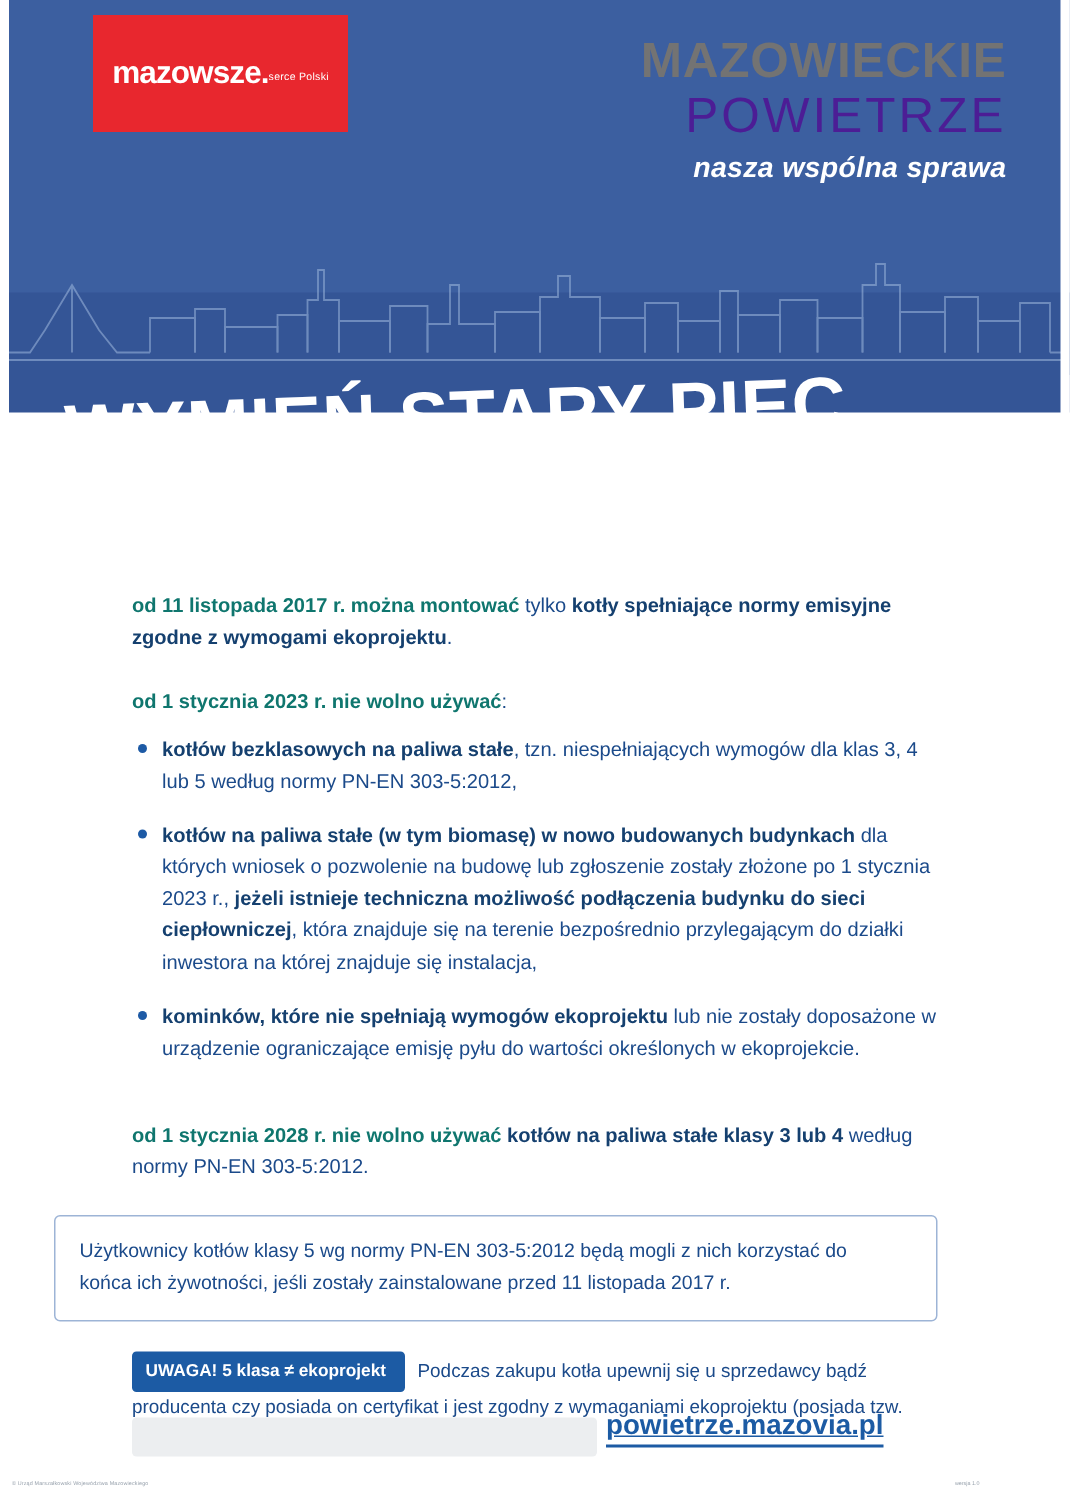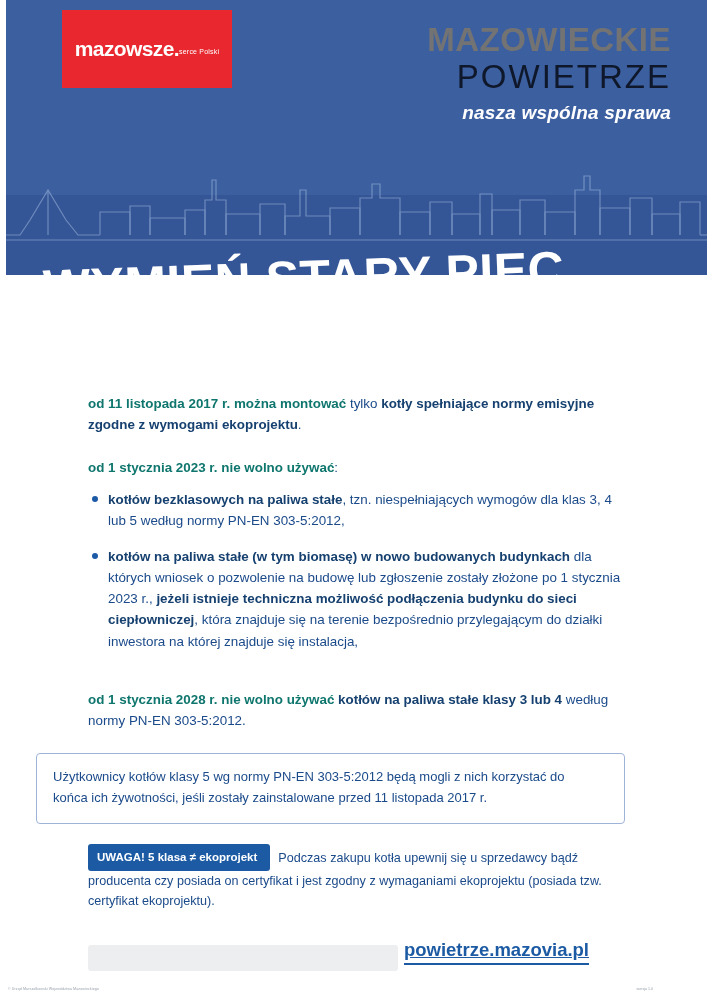--- a/index.html
+++ b/index.html
@@ -86,21 +86,21 @@
     width: 420px;
   }
   .ht-1 {
     color: #737373;
     font-size: 33px;
     font-weight: bold;
     letter-spacing: 0.5px;
     line-height: 1.08;
   }
   .ht-2 {
-    color: #0f172a;
+    color: #4c1d95;
     font-size: 33px;
     letter-spacing: 2px;
     line-height: 1.15;
     font-weight: normal;
   }
   .ht-3 {
     color: #ffffff;
     font-size: 19px;
     font-style: italic;
     font-weight: bold;
@@ -346,20 +346,23 @@
       <span class="blue-bold">od 1 stycznia 2023 r. nie wolno używać</span><span>:</span>
     </p>
 
     <ul class="bullets">
       <li>
         <span class="dark-bold">kotłów bezklasowych na paliwa stałe</span><span>, tzn. niespełniających wymogów dla klas 3, 4 lub 5 według normy PN-EN 303-5:2012,</span>
       </li>
       <li>
         <span class="dark-bold">kotłów na paliwa stałe (w tym biomasę) w nowo budowanych budynkach</span><span> dla których wniosek o pozwolenie na budowę lub zgłoszenie zostały złożone po 1 stycznia 2023 r., </span><span class="dark-bold">jeżeli istnieje techniczna możliwość podłączenia budynku do sieci ciepłowniczej</span><span>, która znajduje się na terenie bezpośrednio przylegającym do działki inwestora na której znajduje się instalacja,</span>
       </li>
+      <li>
+        <span class="dark-bold">kominków, które nie spełniają wymogów ekoprojektu</span><span> lub nie zostały doposażone w urządzenie ograniczające emisję pyłu do wartości określonych w ekoprojekcie.</span>
+      </li>
     </ul>
 
     <div class="p-spacer"></div>
 
     <p class="para">
       <span class="blue-bold">od 1 stycznia 2028 r. nie wolno używać</span><span class="dark-bold"> kotłów na paliwa stałe klasy 3 lub 4</span><span> według normy PN-EN 303-5:2012.</span>
     </p>
 
     <div class="note-box">
       <span>Użytkownicy kotłów klasy 5 wg normy PN-EN 303-5:2012 będą mogli z nich korzystać do końca ich żywotności, jeśli zostały zainstalowane przed 11 listopada 2017 r.</span>

